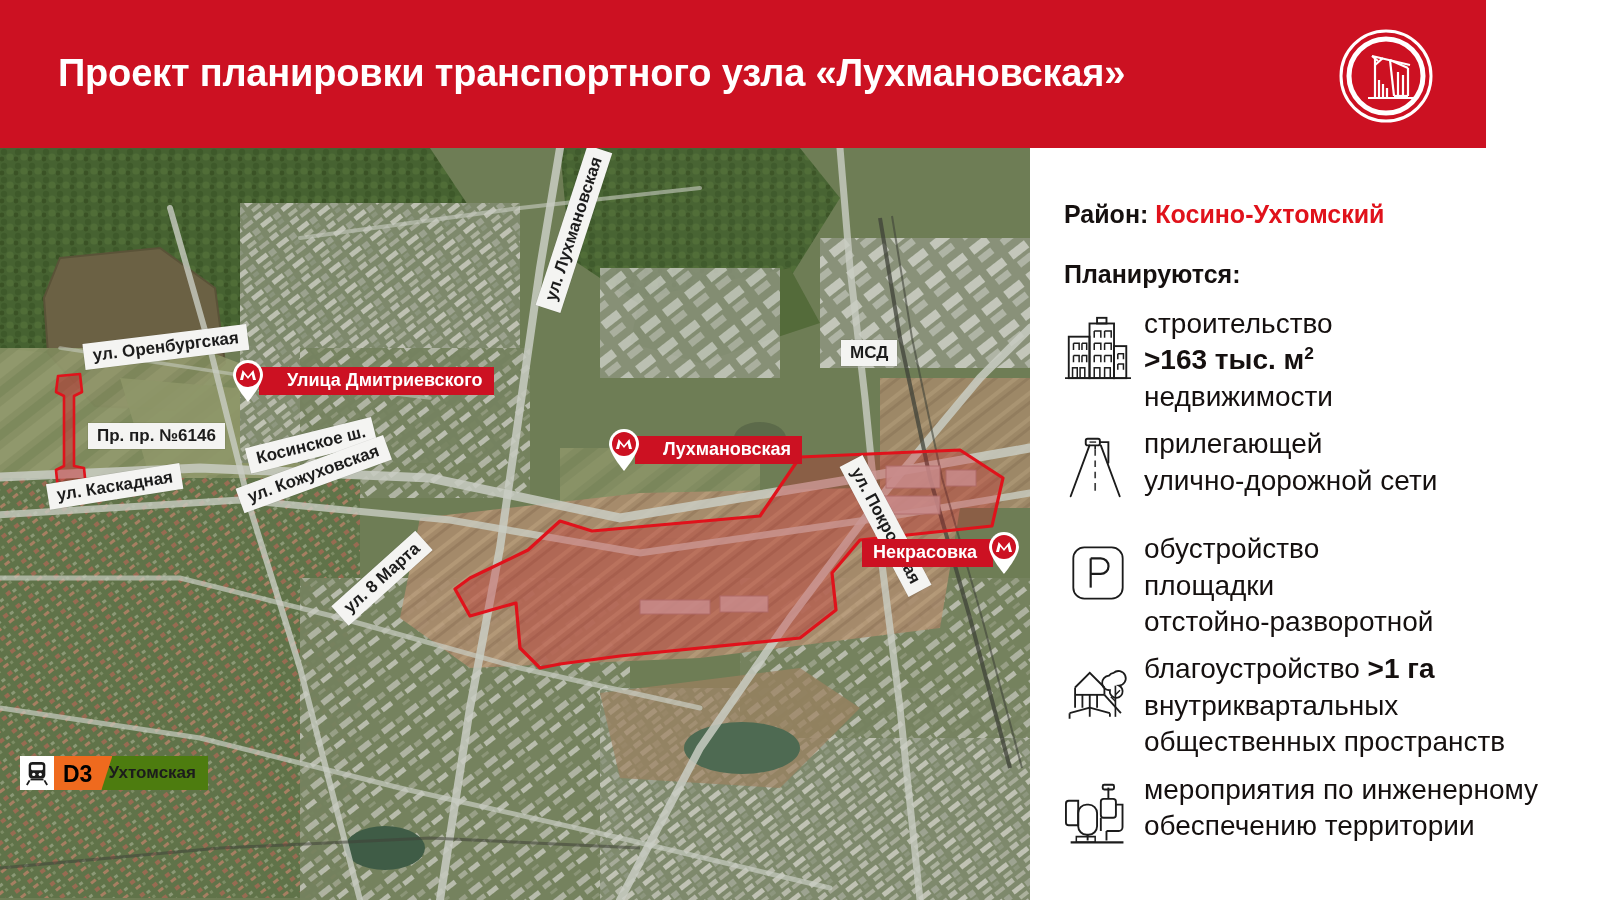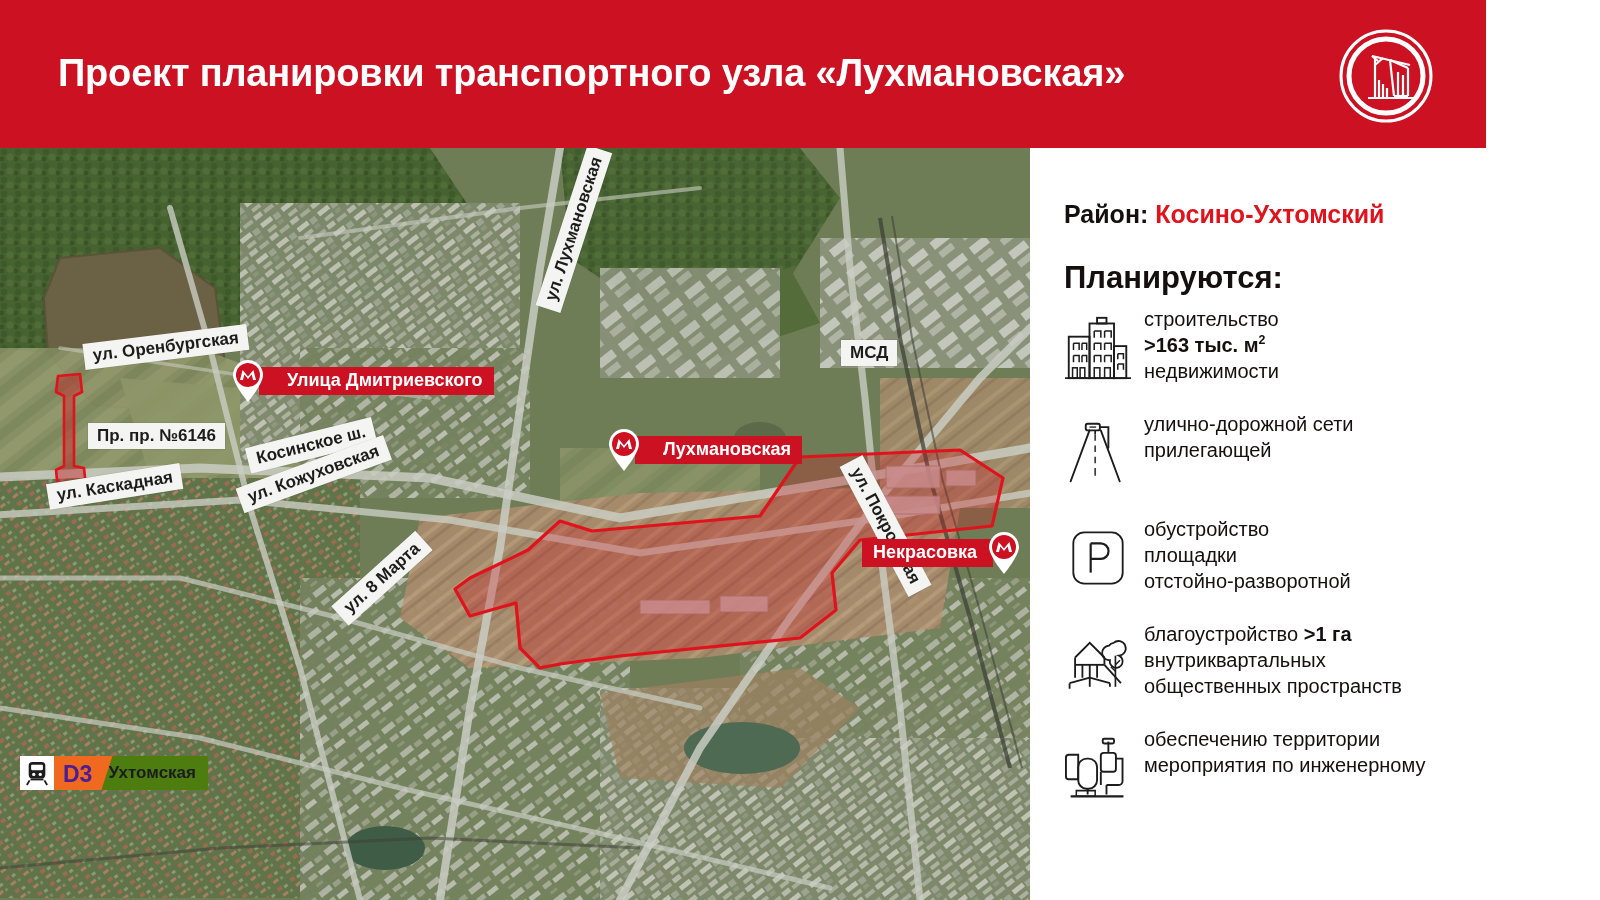--- a/index.html
+++ b/index.html
@@ -74,21 +74,21 @@
   
   .rail-badge {
     position: absolute;
     display: flex; align-items: stretch; height: 34px;
   }
   .rail-ico {
     background: #ffffff; width: 34px;
     display: flex; align-items: center; justify-content: center;
   }
   .rail-num {
-    background: #ef6a1e; color: #4c1d95;
+    background: #ef6a1e; color: #000000;
     font-size: 23px; font-weight: 700;
     display: flex; align-items: center;
     padding: 3px 11px 0 9px;
     clip-path: polygon(0 0, 100% 0, calc(100% - 11px) 100%, 0 100%);
     padding-right: 20px;
   }
   .rail-name {
     background: #4d7c0f; color: #1c1c1c;
     font-size: 17px; font-weight: 600;
     display: flex; align-items: center;
@@ -103,37 +103,37 @@
     background: #ffffff;
   }
   .district-line {
     position: absolute; left: 34px; top: 52px;
     font-size: 25px; font-weight: 700; color: #15100f;
     white-space: nowrap;
   }
   .district-line .district-value { color: #e0121b; }
   .planned-line {
     position: absolute; left: 34px; top: 112px;
-    font-size: 31px; font-weight: 700; color: #15100f;
+    font-size: 25px; font-weight: 700; color: #15100f;
   }
 
   .feature-list { position: absolute; left: 22px; top: 156px; width: 540px; }
   .feature {
     display: flex; align-items: flex-start;
     margin-bottom: 9px;
     min-height: 96px;
   }
   .feature-icon {
     flex: 0 0 92px; width: 92px; height: 84px;
     display: flex; align-items: center; justify-content: center;
     margin-top: 2px;
   }
   .feature-text {
     flex: 1 1 auto;
-    font-size: 20px; line-height: 1.30;
+    font-size: 28px; line-height: 1.30;
     color: #15100f; padding-top: 2px;
   }
   .feature-text b { font-weight: 700; }
   .feature-text sup { font-size: 0.62em; vertical-align: super; line-height: 0; }
 </style>
 </head>
 <body>
 
 <div id="page">
 
@@ -394,22 +394,22 @@
             <path d="M26 12 L6 66" stroke-linecap="round"></path>
             <path d="M38 12 L58 66" stroke-linecap="round"></path>
             <path d="M32 16 v7 M32 28 v7 M32 40 v7 M32 52 v8" stroke-width="1.8" stroke-dasharray="0" opacity="0.85"></path>
             <path d="M32 12 v4" stroke-width="1.8"></path>
             <rect x="22" y="5" width="15" height="7" rx="2"></rect>
             <path d="M26 8.5 h7" stroke-width="1.4"></path>
             <path d="M37 8.5 h9 v22" stroke-linecap="round"></path>
           </svg>
         </div>
         <div class="feature-text">
+          <div>прилегающей</div>
           <div>улично-дорожной сети</div>
-          <div>прилегающей</div>
         </div>
       </div>
 
       <div class="feature">
         <div class="feature-icon">
           <svg viewBox="0 0 70 72" width="64" height="66" fill="none" stroke="#1c1c1c" stroke-width="2">
             <rect x="8" y="8" width="54" height="56" rx="12"></rect>
             <path d="M27 20 v32" stroke-width="2.4"></path>
             <path d="M27 20 h11 a8.5 8.5 0 0 1 0 17 h-11" stroke-width="2.4"></path>
           </svg>
@@ -452,20 +452,20 @@
             <path d="M46 8 v12" stroke-width="2"></path>
             <rect x="40" y="5" width="12" height="5" rx="1.5"></rect>
             <path d="M54 26 h7 v24 a4 4 0 0 1 -4 4 h-13"></path>
             <path d="M38 40 v14" stroke-width="2"></path>
             <path d="M44 54 v10 M24 58 v6"></path>
             <path d="M6 66 h56" stroke-width="2.4"></path>
             <path d="M12 60 h20 v6 h-20 Z" stroke-width="1.6"></path>
           </svg>
         </div>
         <div class="feature-text">
+          <div>мероприятия по инженерному</div>
           <div>обеспечению территории</div>
-          <div>мероприятия по инженерному</div>
         </div>
       </div>
 
     </div>
   </div>
 </div>
 
 </body></html>

